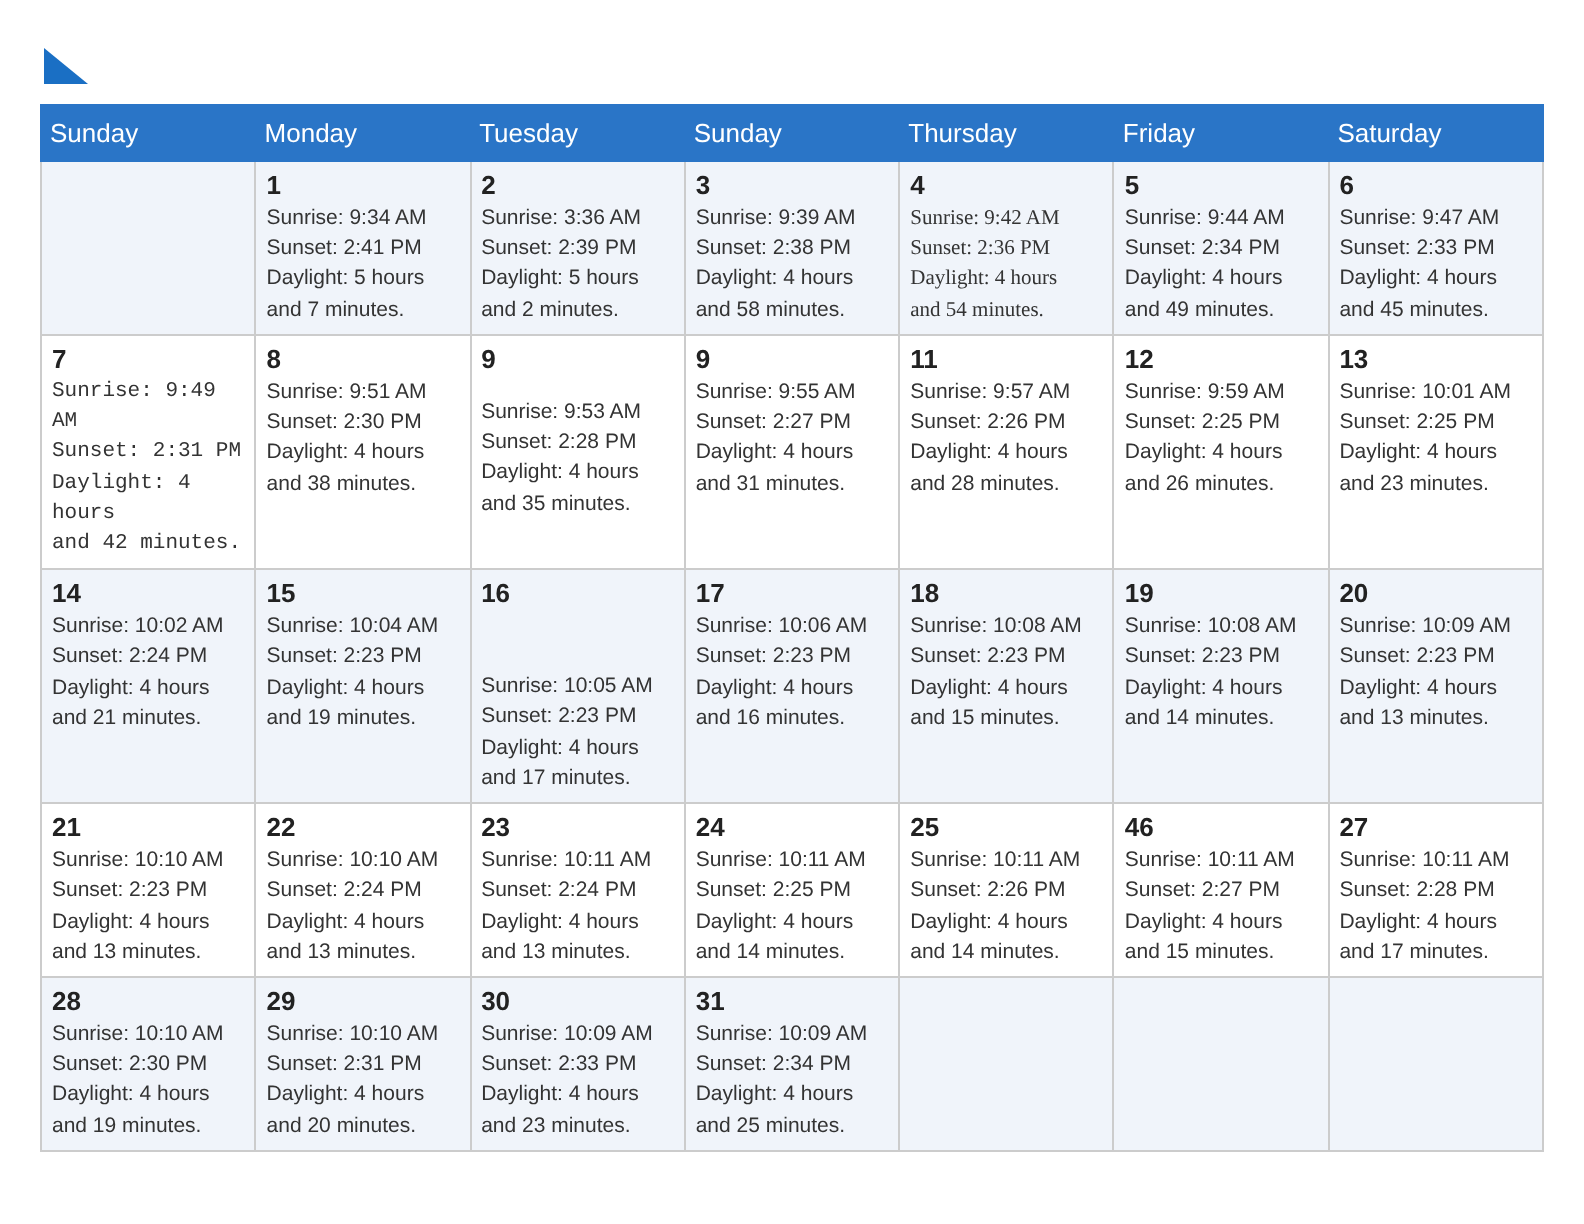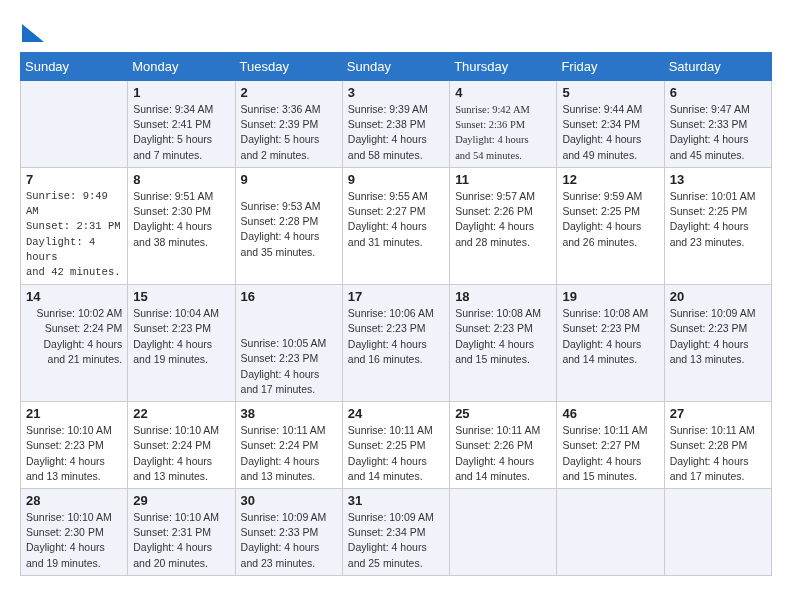--- a/index.html
+++ b/index.html
@@ -217,21 +217,21 @@
           <span class="day-num">13</span>
           <div class="day-info" style="white-space: pre-line;">Sunrise: 10:01 AM
 Sunset: 2:25 PM
 Daylight: 4 hours
 and 23 minutes.</div>
         </td>
       </tr>
       <tr class="row-shade">
         <td>
           <span class="day-num">14</span>
-          <div class="day-info" style="white-space: pre-line; text-align: right;">Sunrise: 10:02 AM
+          <div class="day-info" style="white-space: pre-line;">Sunrise: 10:02 AM
 Sunset: 2:24 PM
 Daylight: 4 hours
 and 21 minutes.</div>
         </td>
         <td>
           <span class="day-num">15</span>
           <div class="day-info" style="white-space: pre-line;">Sunrise: 10:04 AM
 Sunset: 2:23 PM
 Daylight: 4 hours
 and 19 minutes.</div>
@@ -281,21 +281,21 @@
 and 13 minutes.</div>
         </td>
         <td>
           <span class="day-num">22</span>
           <div class="day-info" style="white-space: pre-line;">Sunrise: 10:10 AM
 Sunset: 2:24 PM
 Daylight: 4 hours
 and 13 minutes.</div>
         </td>
         <td>
-          <span class="day-num">38</span>
+          <span class="day-num">23</span>
           <div class="day-info" style="white-space: pre-line;">Sunrise: 10:11 AM
 Sunset: 2:24 PM
 Daylight: 4 hours
 and 13 minutes.</div>
         </td>
         <td>
           <span class="day-num">24</span>
           <div class="day-info" style="white-space: pre-line;">Sunrise: 10:11 AM
 Sunset: 2:25 PM
 Daylight: 4 hours

